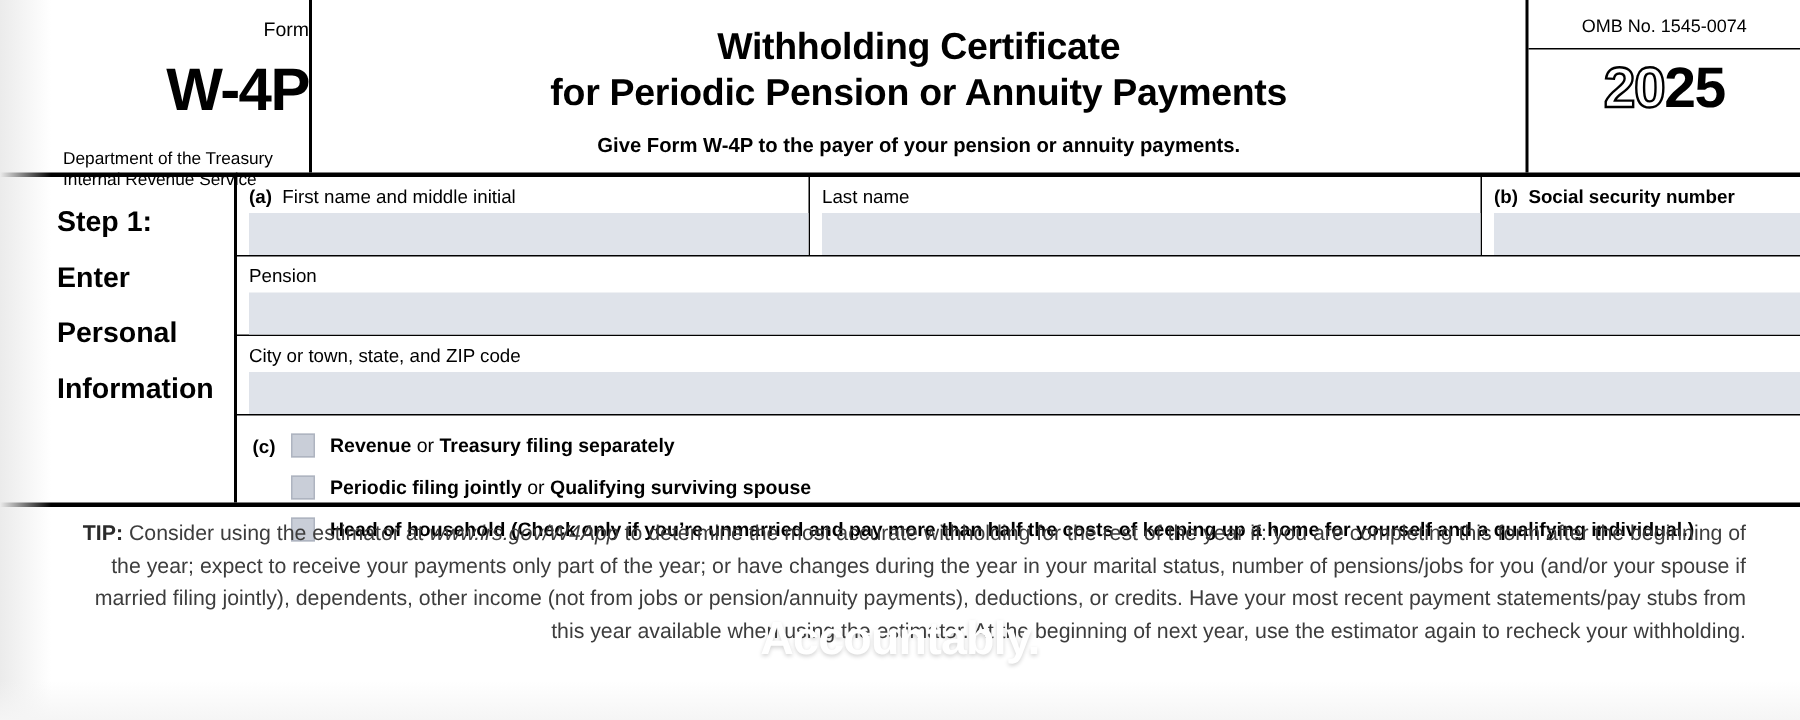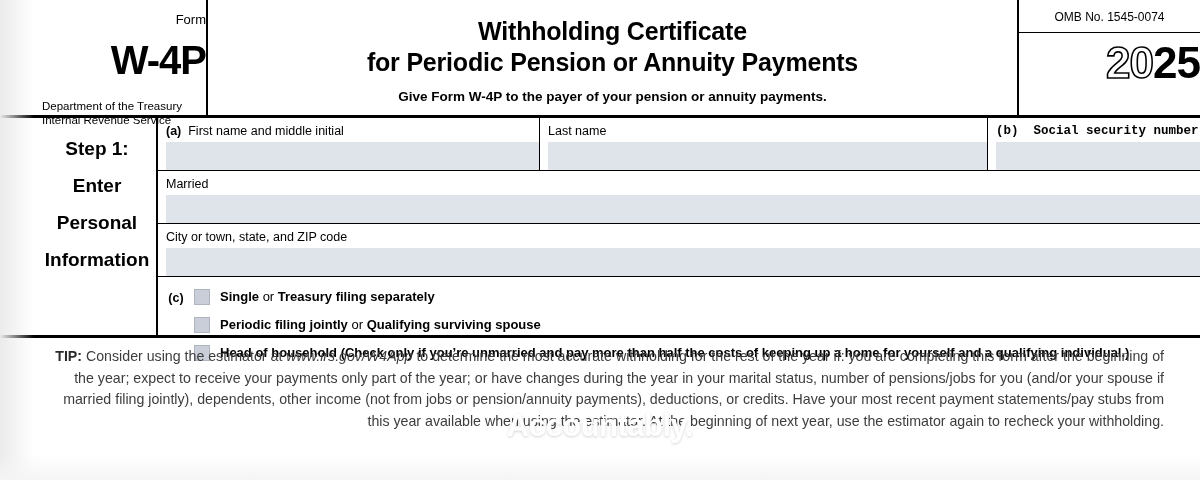--- a/index.html
+++ b/index.html
@@ -81,23 +81,23 @@
     position: relative;
   }
   .omb {
     text-align: center;
     font-size: 12px;
     padding-top: 10px;
     border-bottom: 1.5px solid #000;
     padding-bottom: 8px;
   }
   .year {
-    text-align: right;
+    text-align: center;
     padding-top: 5px;
-    font-size: 44px;
+    font-size: 38px;
     font-weight: bold;
     letter-spacing: -1px;
   }
   .year .yr-light {
     color: #fff;
     -webkit-text-stroke: 1.6px #000;
     text-stroke: 1.6px #000;
   }
 
   
@@ -106,21 +106,20 @@
     border-bottom: 3px solid #000;
     height: 220px;
   }
   .step1-label {
     width: 158px;
     border-right: 2px solid #000;
     padding: 12px 0 0 38px;
     font-size: 19px;
     font-weight: bold;
     line-height: 1.95;
-    text-align: center;
   }
   .step1-fields {
     flex: 1;
     display: flex;
     flex-direction: column;
   }
 
   .row {
     display: flex;
     border-bottom: 1.5px solid #000;
@@ -135,21 +134,21 @@
     white-space: nowrap;
   }
   .cell .lbl b { font-weight: bold; }
   .fill {
     background: #dfe3ea;
     height: 28px;
     margin-top: 4px;
   }
   .cell-a { width: 382px; border-right: 1.5px solid #000; }
   .cell-b { flex: 1; border-right: 1.5px solid #000; }
-  .cell-c { width: 212px; font-family: Liberation Mono, monospace; }
+  .cell-c { width: 212px; }
   .row-addr .cell { width: 100%; }
   .row-city .cell { width: 100%; }
 
   .row-marital {
     flex: 1;
     display: flex;
     padding: 12px 0 0 0;
   }
   .mark-c {
     width: 36px;
@@ -276,39 +275,39 @@
         <div class="cell cell-c">
           <div class="lbl">
             <b>(b)</b>&nbsp;&nbsp;<b>Social security number</b>
           </div>
           <div class="fill"></div>
         </div>
       </div>
 
       <div class="row row-addr">
         <div class="cell">
-          <div class="lbl">Married</div>
+          <div class="lbl">Pension</div>
           <div class="fill"></div>
         </div>
       </div>
 
       <div class="row row-city">
         <div class="cell">
           <div class="lbl">City or town, state, and ZIP code</div>
           <div class="fill"></div>
         </div>
       </div>
 
       <div class="row-marital">
         <div class="mark-c">(c)</div>
         <div class="checks">
 
           <div class="check-line">
             <div class="checkbox"></div>
-            <div class="check-text"><b>Single</b><span> or </span><b>Treasury filing separately</b></div>
+            <div class="check-text"><b>Revenue</b><span> or </span><b>Treasury filing separately</b></div>
           </div>
 
           <div class="check-line">
             <div class="checkbox"></div>
             <div class="check-text"><b>Periodic filing jointly</b><span> or </span><b>Qualifying surviving spouse</b></div>
           </div>
 
           <div class="check-line">
             <div class="checkbox"></div>
             <div class="check-text"><b>Head of household</b><span> </span><span class="paren">(Check only if you’re unmarried and pay more than half the costs of keeping up a home for yourself and a qualifying individual.)</span></div>

